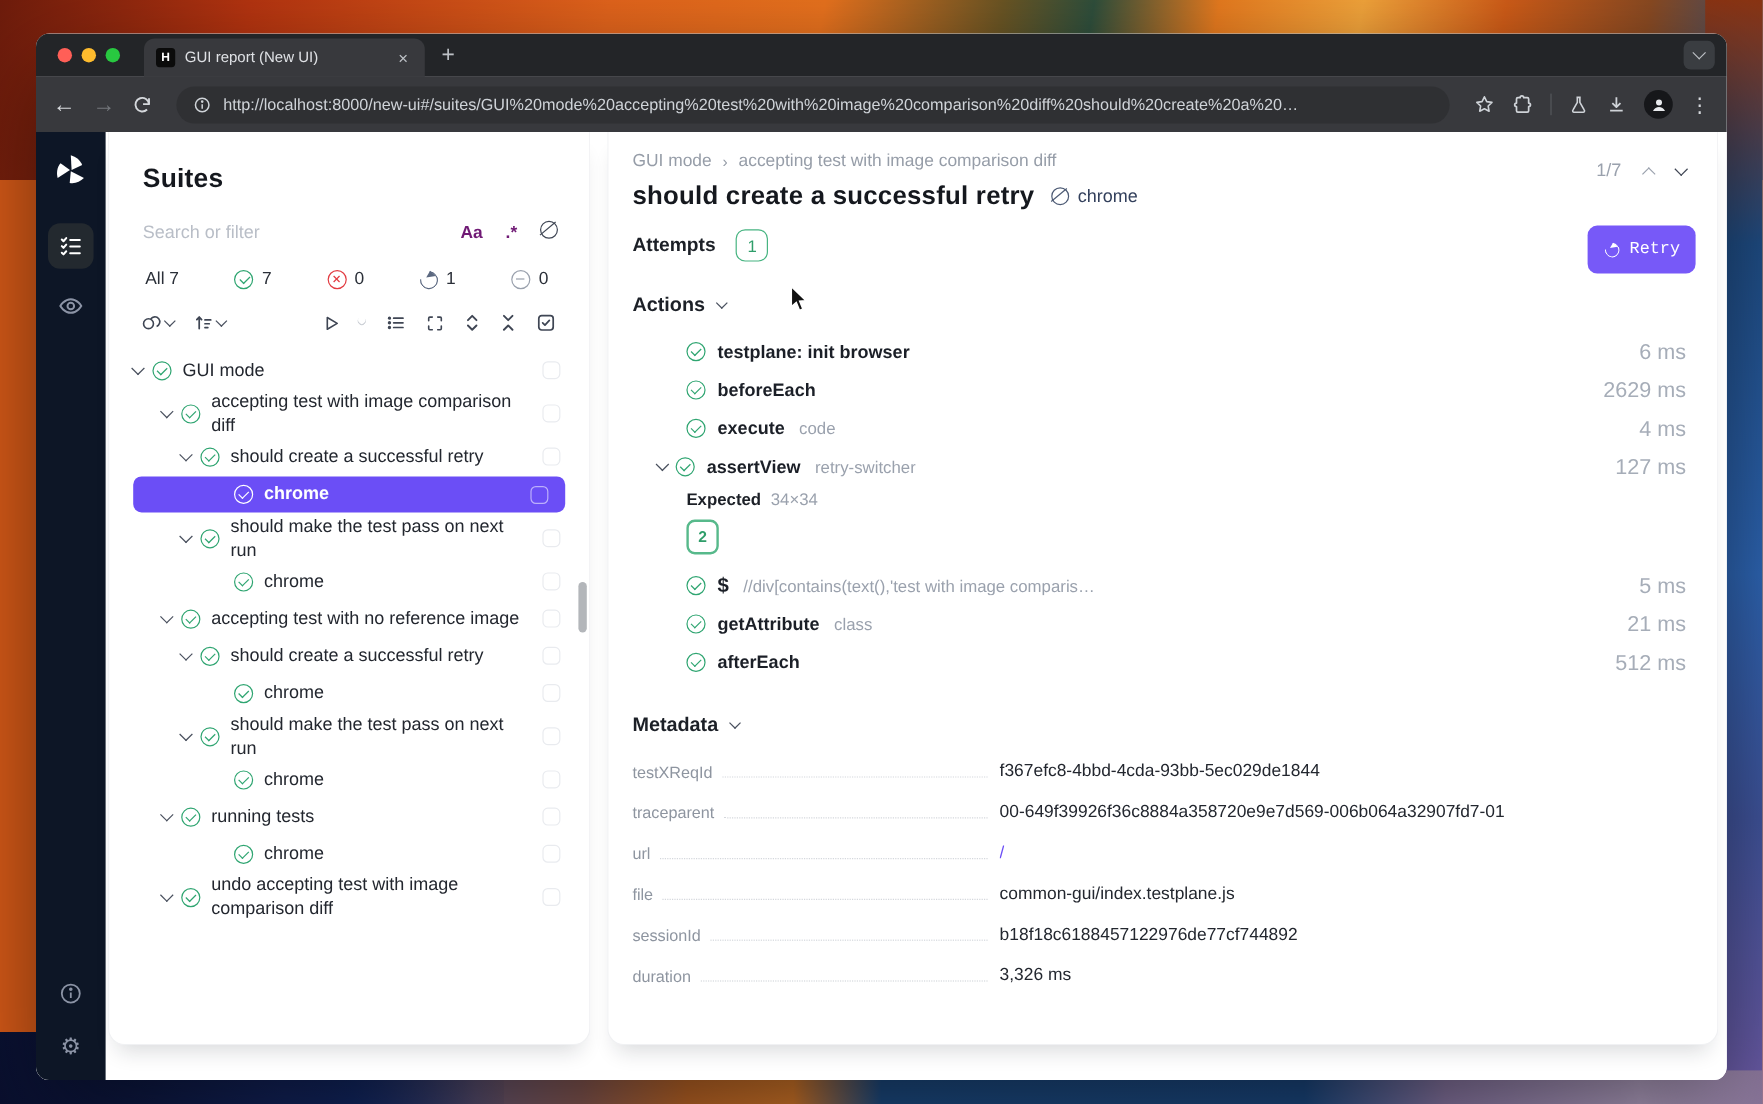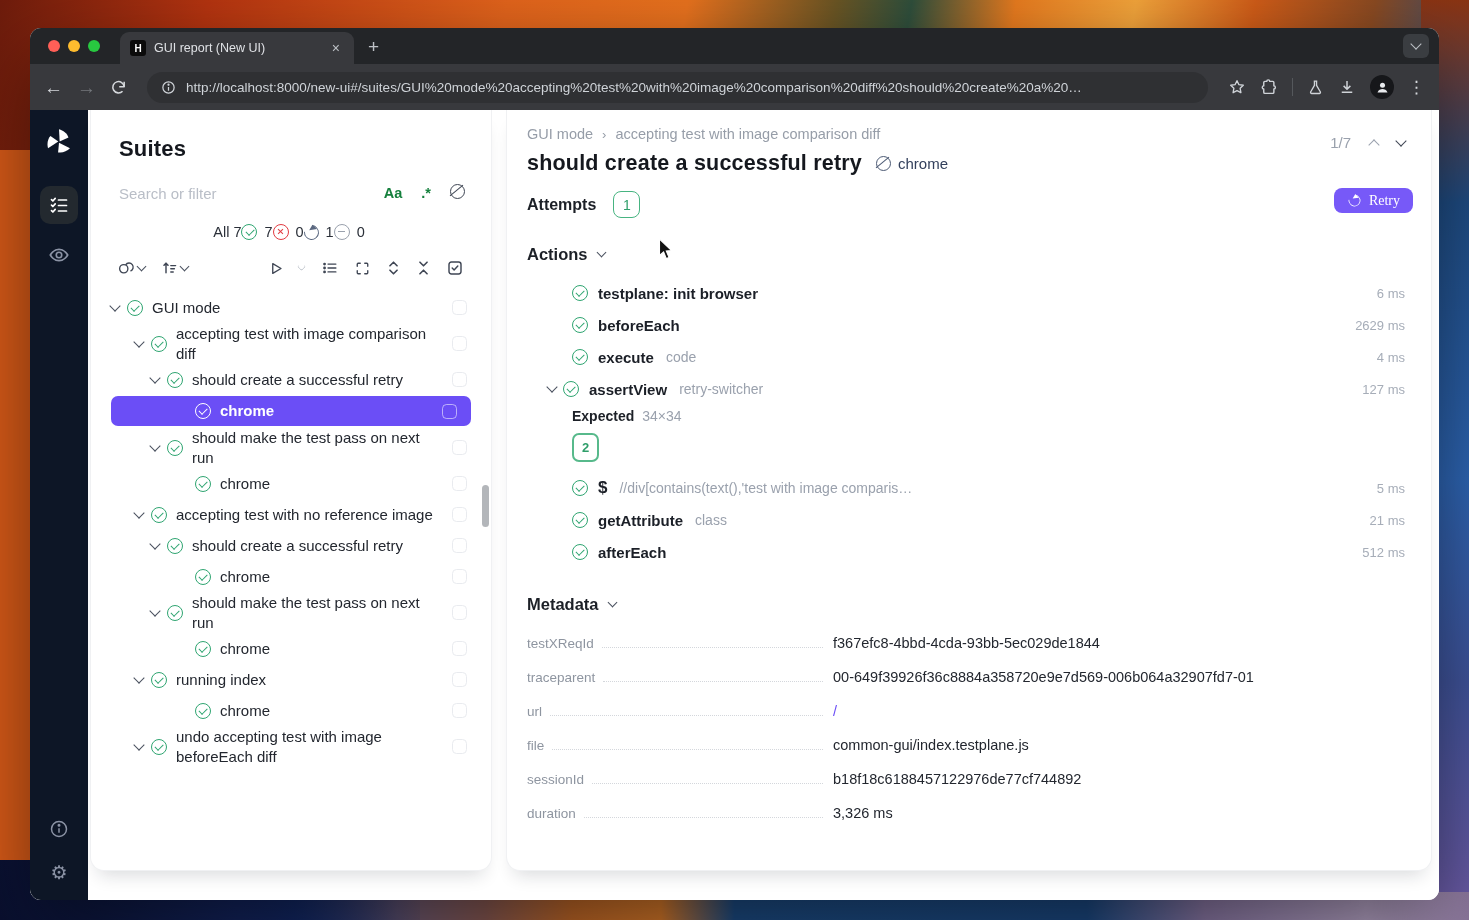--- a/index.html
+++ b/index.html
@@ -57,26 +57,26 @@
   .card { background:#fff; border:1px solid #f0f1f3; border-top:none; border-radius:0 0 14px 14px;
     box-shadow:0 12px 18px -8px rgba(16,24,40,.16); position:relative; overflow:hidden; }
   .suites-card { width:402px; flex:none; padding-top:18px; }
   .main-card { flex:1; padding:16px 24px 0 20px; }
 
   
   .suites-title { font-size:22px; font-weight:bold; color:#15181e; padding:8px 28px 0; letter-spacing:.2px; }
   .search-row { display:flex; align-items:center; padding:0 26px 0 28px; margin-top:22px; }
   .search-input { border:none; outline:none; flex:1; font-family:inherit; font-size:15px; color:#2a2f38; background:transparent; min-width:0; }
   .search-input::placeholder { color:#b9bec7; }
-  .s-ic { color:#15803d; font-size:14.5px; font-weight:bold; margin-left:19px; }
+  .s-ic { color:#701a75; font-size:14.5px; font-weight:bold; margin-left:19px; }
   .globe { width:15px; height:15px; border:1.6px solid #3f4654; border-radius:50%; position:relative; flex:none; display:inline-block; }
   .globe::after { content:""; position:absolute; left:-3px; top:5px; width:17px; border-top:1.6px solid #3f4654; transform:rotate(-40deg); }
   .globe.badge-globe, .globe.badge-globe::after { border-color:#4c5a74; }
 
-  .stats-row { display:flex; align-items:center; justify-content:center; padding:0 34px 0 30px; margin-top:22px; }
+  .stats-row { display:flex; align-items:center; justify-content:space-between; padding:0 34px 0 30px; margin-top:22px; }
   .stat { display:flex; align-items:center; gap:7px; font-size:14.5px; color:#2a2f38; }
   .ckc { width:16px; height:16px; border:1.6px solid #2fa571; border-radius:50%; position:relative; flex:none; }
   .ckc::after { content:""; position:absolute; left:3.4px; top:4px; width:6.5px; height:3.5px;
     border-left:1.6px solid #2fa571; border-bottom:1.6px solid #2fa571; transform:rotate(-45deg); }
   .xc { width:16px; height:16px; border:1.6px solid #e23b41; border-radius:50%; position:relative; flex:none; }
   .xc::before,.xc::after { content:""; position:absolute; left:3.2px; top:6px; width:7px; border-top:1.6px solid #e23b41; }
   .xc::before { transform:rotate(45deg); } .xc::after { transform:rotate(-45deg); }
   .retry-c { width:15px; height:15px; border:1.8px solid #5b6880; border-top-color:transparent; border-radius:50%; position:relative; transform:rotate(-40deg); flex:none; }
   .retry-c::after { content:""; position:absolute; right:-3px; top:-3px; border:4px solid transparent; border-bottom:5px solid #5b6880; transform:rotate(32deg); }
   .skc { width:16px; height:16px; border:1.6px solid #9aa1ad; border-radius:50%; position:relative; flex:none; }
@@ -109,35 +109,35 @@
   .pager { position:absolute; right:26px; top:24px; display:flex; align-items:center; gap:19px; }
   .pager-count { color:#9aa1ad; font-size:15px; }
   .chev-up { width:8px; height:8px; border-right:1.7px solid #9aa1ad; border-bottom:1.7px solid #9aa1ad; transform:rotate(-135deg); margin-top:4px; }
   .title-row { display:flex; align-items:center; gap:14px; margin-top:9px; }
   .page-title { font-size:21.5px; font-weight:bold; color:#15181e; letter-spacing:.2px; }
   .badge { display:flex; align-items:center; gap:7px; font-size:15px; color:#33405c; }
   .attempts-row { display:flex; align-items:center; margin-top:15px; position:relative; }
   .attempts-label { font-size:16px; font-weight:bold; color:#1c2027; }
   .attempt-num { margin-left:17px; min-width:27px; height:27px; border:1.5px solid #47b481; border-radius:8px;
     color:#2f9e6a; font-size:14px; display:flex; align-items:center; justify-content:center; padding:0 7px; }
-  .retry-btn { position:absolute; right:-6px; top:-3px; height:25px; background:#7759f8; border:none; border-radius:8px;
-    color:#fff; font-size:14px; font-family:Liberation Serif, serif; display:flex; align-items:center; gap:7px; padding:0 13px; }
+  .retry-btn { position:absolute; right:-6px; top:-3px; height:40px; background:#7759f8; border:none; border-radius:8px;
+    color:#fff; font-size:14px; font-family:Liberation Mono, monospace; display:flex; align-items:center; gap:7px; padding:0 13px; }
   .retry-btn .retry-c { border-color:#fff; border-top-color:transparent; transform:rotate(-40deg) scale(.8); }
   .retry-btn .retry-c::after { border-bottom-color:#fff; }
 
   .section-h { display:flex; align-items:center; gap:10px; font-size:16.5px; font-weight:bold; color:#1c2027; margin-top:27px; }
   .actions-list { margin-top:13px; }
   .a-row { display:flex; align-items:center; min-height:32px; padding-left:45px; padding-right:2px; }
   .a-row.has-chev { padding-left:21px; }
   .a-row .chev { margin-right:7px; }
   .a-row .ckc { margin-right:10px; }
   .a-name { font-size:15px; font-weight:bold; color:#1b1f27; }
   .a-name.thin { font-weight:bold; font-size:17px; }
   .a-sec { font-size:14px; color:#9aa1ad; margin-left:12px; white-space:nowrap; overflow:hidden; text-overflow:ellipsis; }
-  .a-dur { margin-left:auto; font-size:13px; color:#a6adb8; white-space:nowrap; padding-left:16px; }
+  .a-dur { margin-left:auto; font-size:18px; color:#a6adb8; white-space:nowrap; padding-left:16px; }
 
   .assert-block { padding-left:45px; margin:3px 0 10px; }
   .expected-line { display:flex; align-items:flex-end; gap:8px; font-size:14px; }
   .expected-label { font-weight:bold; color:#1c2027; }
   .expected-size { color:#9aa1ad; }
   .thumb { margin-top:9px; width:27px; height:29px; border:2px solid #57b98b; border-radius:7px;
     color:#2f9e6a; font-size:13px; font-weight:bold; display:flex; align-items:center; justify-content:center; }
 
   .meta-list { margin-top:12px; padding-bottom:20px; }
   .meta-row { display:flex; align-items:center; height:34px; }
@@ -418,32 +418,32 @@
               <span class="ghost"></span>
             </div>
             <div class="t-row d3">
               <span class="ckc"></span>
               <span class="t-label">chrome</span>
               <span class="ghost"></span>
             </div>
             <div class="t-row d1">
               <span class="chev"></span>
                 <span class="ckc"></span>
-              <span class="t-label">running index</span>
+              <span class="t-label">running tests</span>
               <span class="ghost"></span>
             </div>
             <div class="t-row d3">
               <span class="ckc"></span>
               <span class="t-label">chrome</span>
               <span class="ghost"></span>
             </div>
             <div class="t-row d1">
               <span class="chev"></span>
                 <span class="ckc"></span>
-              <span class="t-label">undo accepting test with image beforeEach diff</span>
+              <span class="t-label">undo accepting test with image comparison diff</span>
               <span class="ghost"></span>
             </div>
           </div>
           <div class="scroll-thumb"></div>
         </div>
 
         <div class="card main-card">
 
           <div class="bc-row">
             <span>GUI mode</span>

